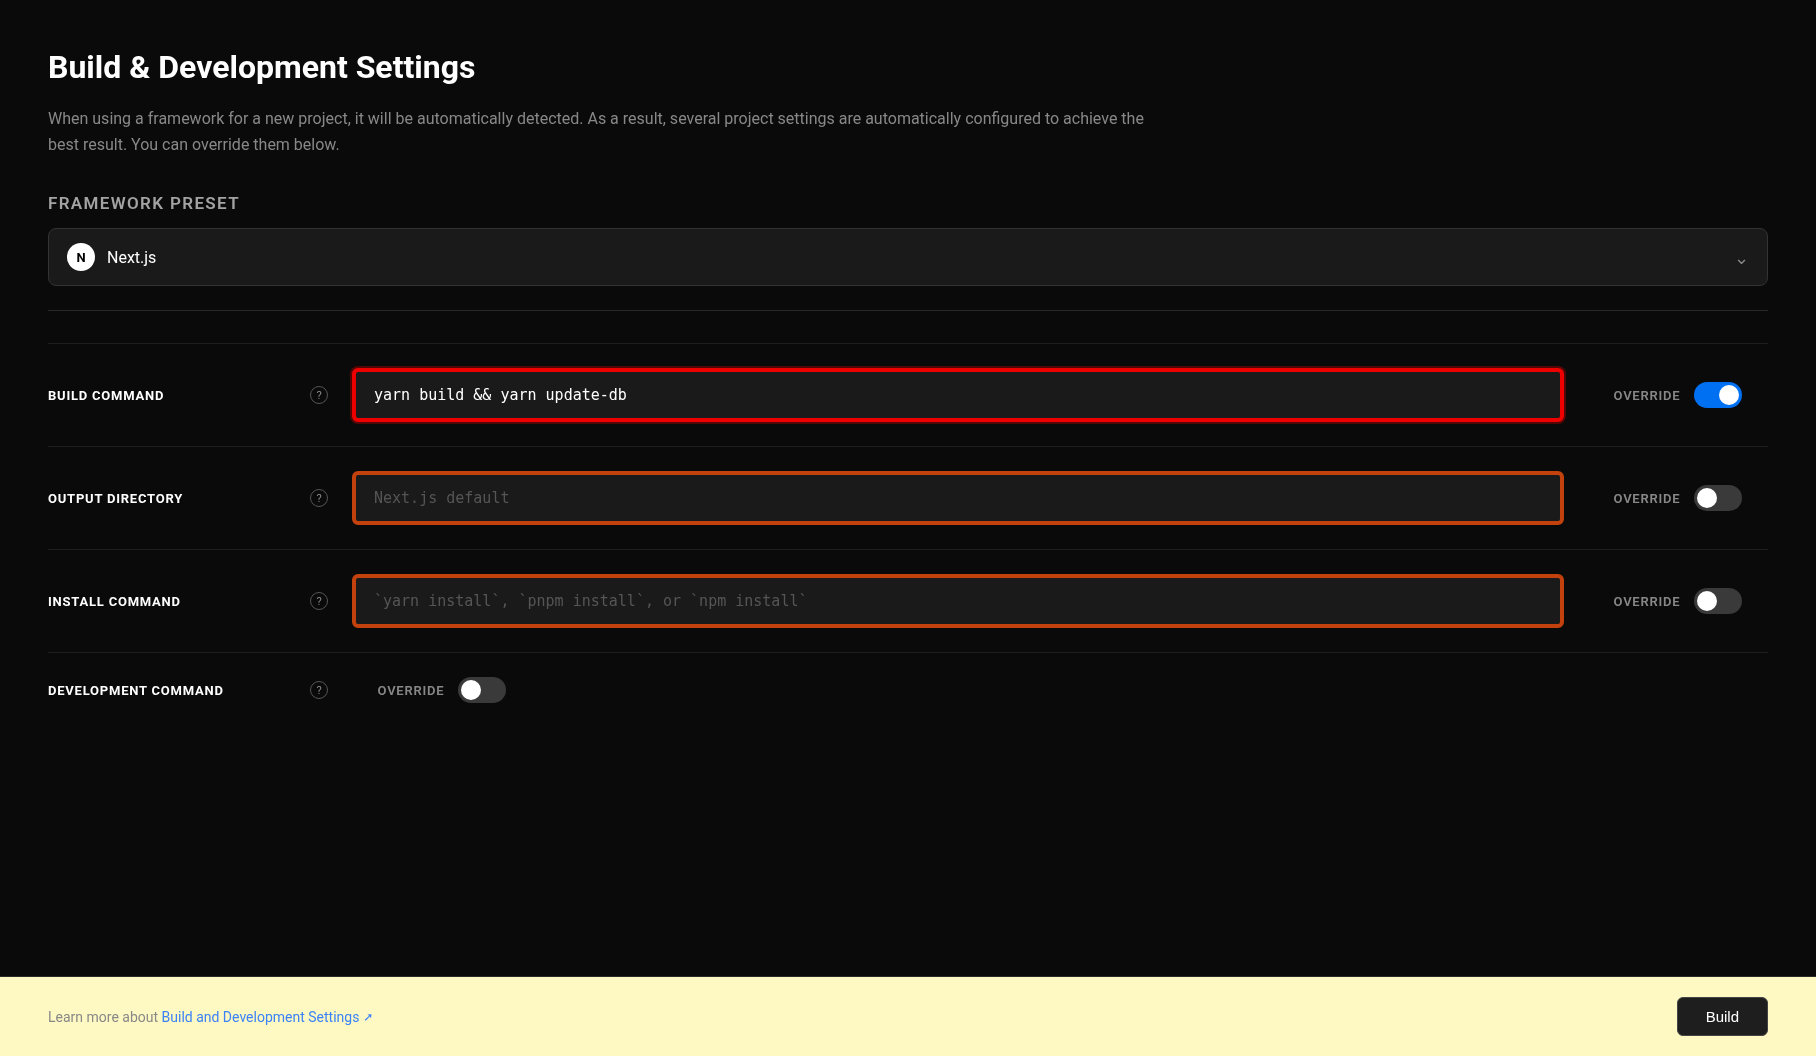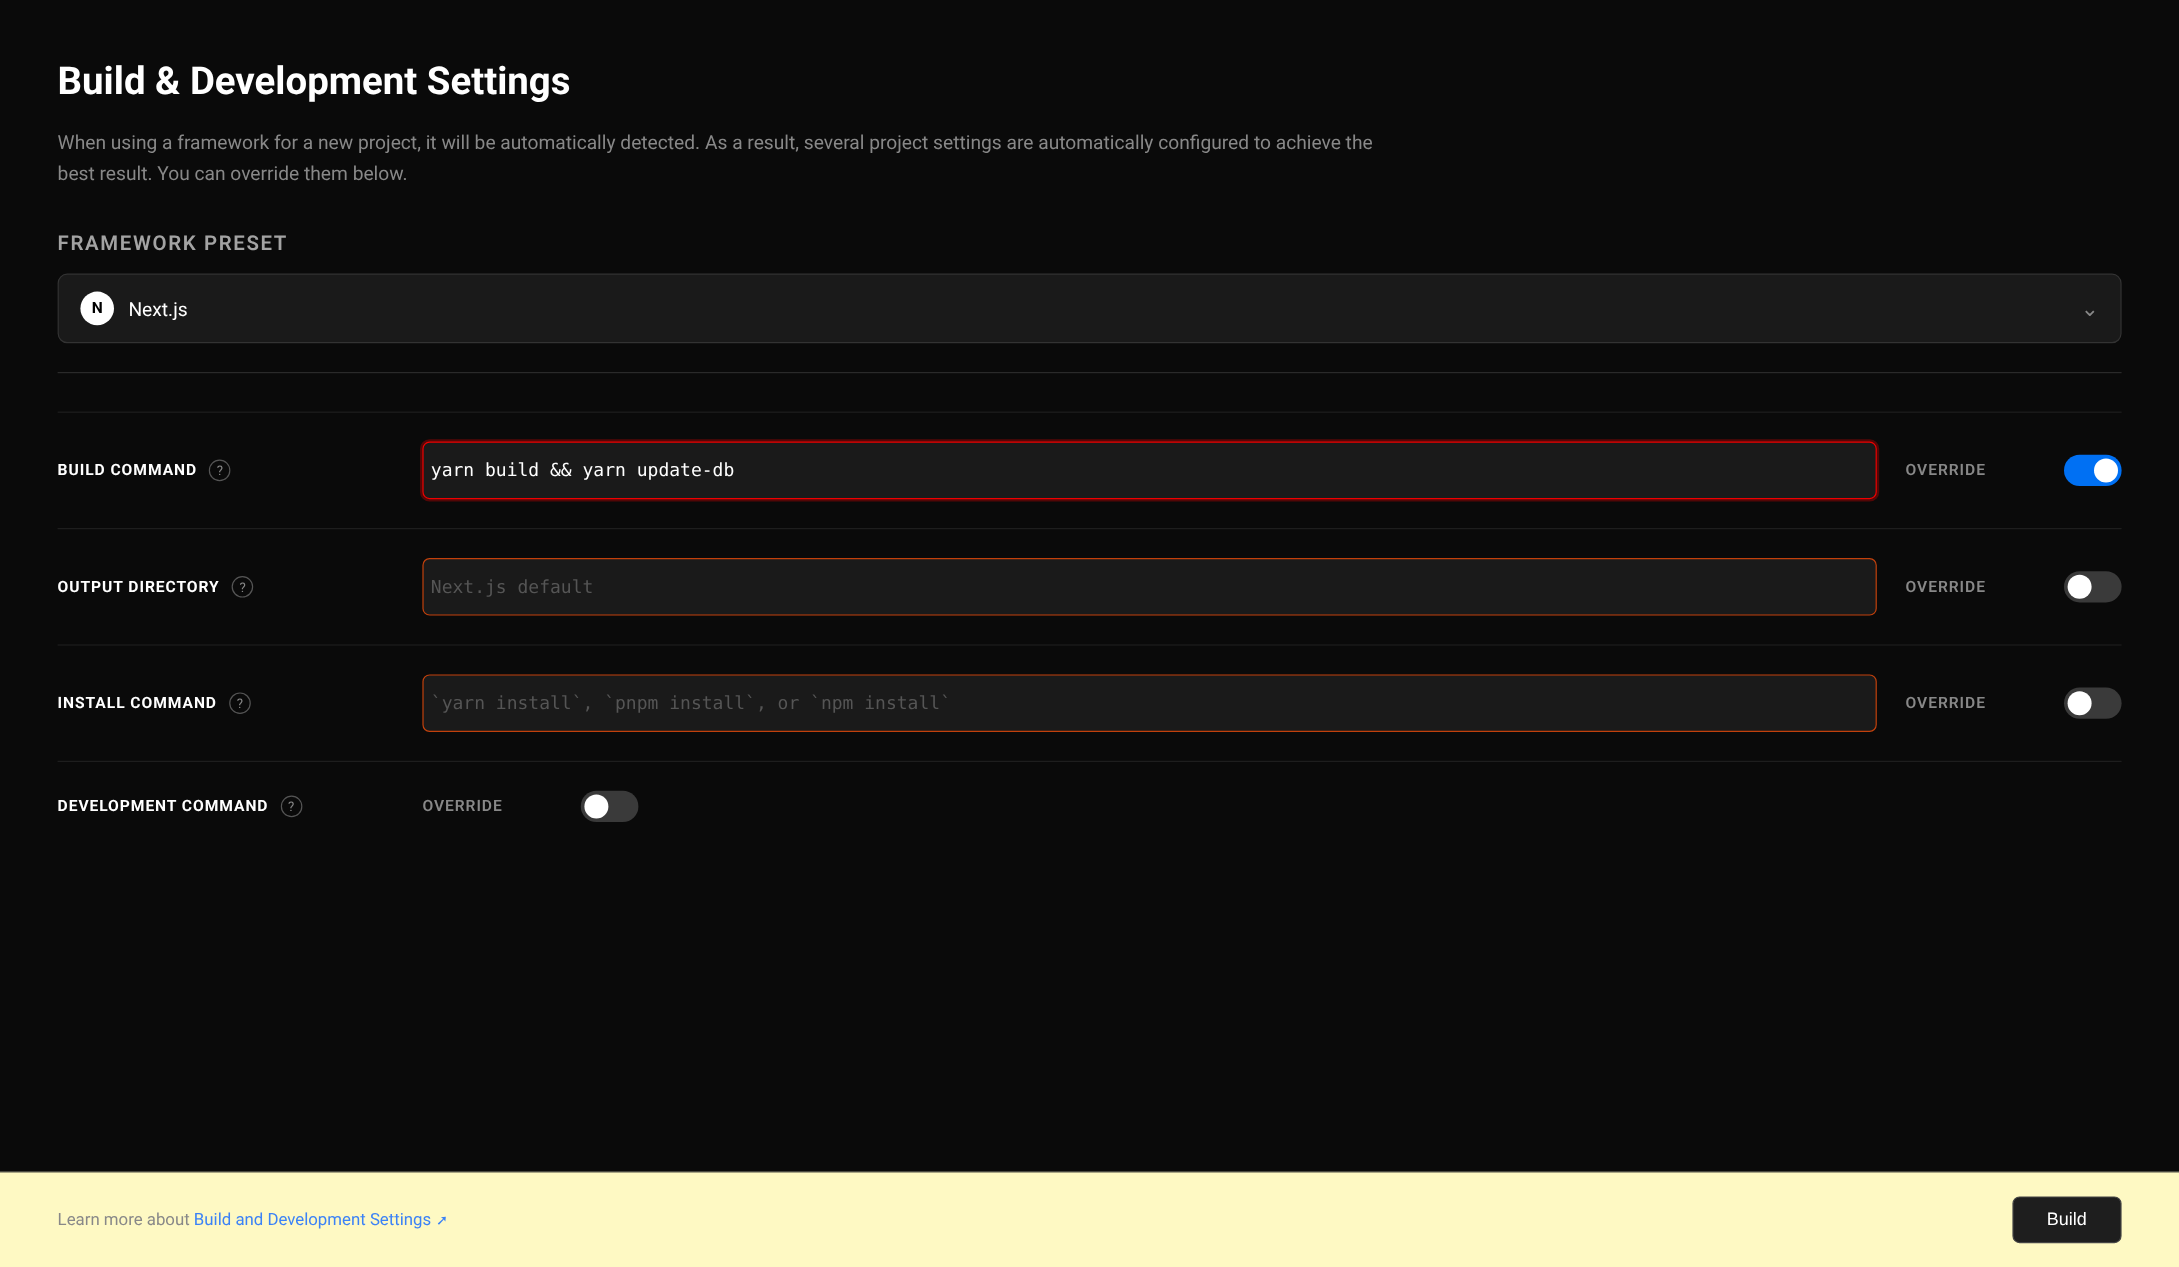--- a/index.html
+++ b/index.html
@@ -108,20 +108,21 @@
       border-top: 1px solid #1e1e1e;
       gap: 24px;
     }
 
     .setting-label-group {
       display: flex;
       align-items: center;
       gap: 10px;
       width: 280px;
       flex-shrink: 0;
+      justify-content: space-between;
     }
 
     .setting-label {
       font-size: 13px;
       font-weight: 700;
       color: #ffffff;
       letter-spacing: 0.06em;
       text-transform: uppercase;
     }
 
@@ -139,23 +140,23 @@
       flex-shrink: 0;
     }
 
     .setting-input-wrapper {
       flex: 1;
     }
 
     .setting-input {
       width: 100%;
       background-color: #1a1a1a;
-      border: 1px solid #c2410c;
+      border: 4px solid #c2410c;
       border-radius: 6px;
-      padding: 14px 6px;
+      padding: 14px 18px;
       color: #ffffff;
       font-size: 15px;
       font-family: monospace;
       outline: none;
     }
 
     .setting-input::placeholder {
       color: #555555;
     }
 
@@ -169,21 +170,21 @@
       color: #555555;
       cursor: not-allowed;
     }
 
     .override-group {
       display: flex;
       align-items: center;
       gap: 14px;
       width: 180px;
       flex-shrink: 0;
-      justify-content: space-between;
+      justify-content: center;
     }
 
     .override-label {
       font-size: 13px;
       font-weight: 600;
       color: #888888;
       letter-spacing: 0.06em;
       text-transform: uppercase;
     }
 

